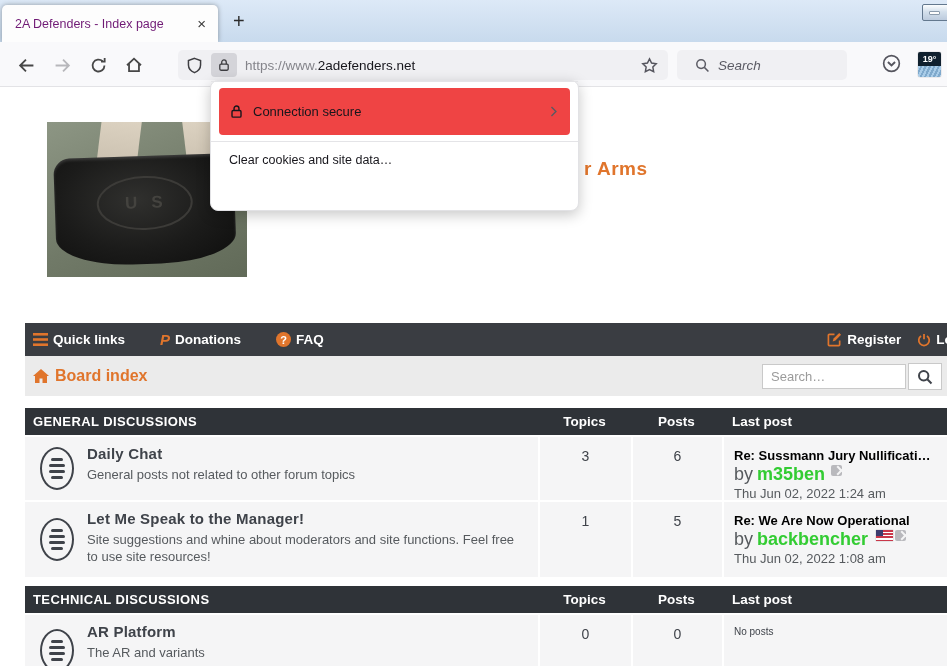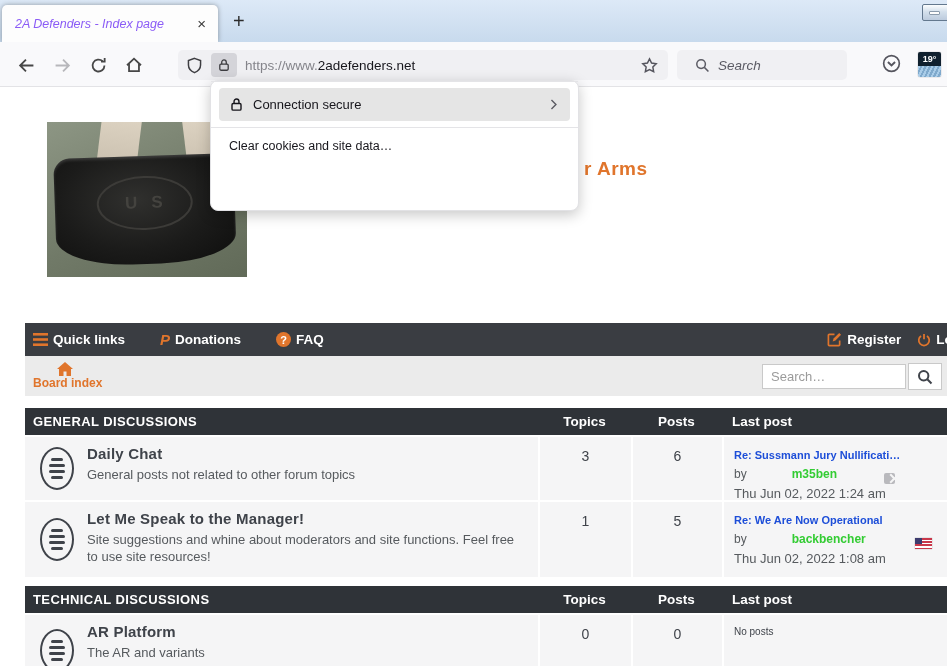--- a/index.html
+++ b/index.html
@@ -5,21 +5,21 @@
   * { margin:0; padding:0; box-sizing:border-box; }
   body { font-family:"Liberation Sans", sans-serif; background:#fff; }
   .screen { position:relative; width:947px; height:666px; overflow:hidden; background:#fff; }
 
   
   .titlebar { position:absolute; left:0; top:0; width:947px; height:42px;
     background:linear-gradient(#dde9f7,#c8daed); }
   .tab { position:absolute; left:2px; top:5px; width:216px; height:37px;
     background:#fdfdfd; border-radius:5px 5px 0 0; box-shadow:0 0 5px rgba(0,0,0,.35);
     display:flex; align-items:center; padding:0 8px 0 13px; }
-  .tab-title { font-size:12.5px; color:#8b5cf6; flex:1; white-space:nowrap; overflow:hidden;font-style:italic; }
+  .tab-title { font-size:12.5px; color:#701a75; flex:1; white-space:nowrap; overflow:hidden; }
   .tab-close { font-size:15px; color:#3b3b3b; padding:0 4px; cursor:default; }
   .newtab { position:absolute; left:233px; top:10px; font-size:20px; font-weight:400; color:#2c2c2c; }
   .win-min { position:absolute; left:922px; top:4px; width:32px; height:17px;
     border:1px solid #63788e; border-radius:2px;
     background:linear-gradient(#fbfdfe,#d4e0ec 45%,#bccbdd); display:flex; align-items:center; justify-content:flex-start; padding-left:6px; }
   .win-min .dash { width:11px; height:4px; background:#fdfdfd; border:1px solid #8a9aab; border-radius:1px; }
 
   
   .toolbar { position:absolute; left:0; top:42px; width:947px; height:45px;
     background:#f9f9fb; border-bottom:1px solid #e3e3e6; }
@@ -39,21 +39,21 @@
     box-shadow:0 0 1px rgba(0,0,0,.6); }
   .weather .temp { height:14px; background:#10202e; color:#fff; font-size:9px; font-weight:bold;
     display:flex; align-items:center; justify-content:center; }
   .weather .rain { height:11px; background:repeating-linear-gradient(115deg,#a9cce8 0 2px,#7fa9cc 2px 4px); }
 
   
   .popup { position:absolute; left:210px; top:80px; width:369px; height:131px; background:#ffffff;
     border:1px solid #e2e2e5; border-radius:8px; box-shadow:0 4px 14px rgba(0,0,0,.22); z-index:50; }
   .popup-title { text-align:center; font-size:12.5px; color:#17161c; padding:15px 10px 12px; }
   .popup hr { border:none; border-top:1px solid #e4e4e7; }
-  .secure-row { margin:6px 8px; height:33px; background:#e5e5e5; border-radius:4px;
+  .secure-row { margin:6px 8px; height:47px; background:#ef4444; border-radius:4px;
     display:flex; align-items:center; padding:0 10px; color:#17161c; }
   .secure-row .lbl { font-size:13px; margin-left:9px; flex:1; }
   .secure-row .chev { color:#5a5a62; display:flex; }
   .popup-clear { font-size:12.5px; color:#17161c; padding:11px 18px; }
 
   
   .logo { position:absolute; left:47px; top:122px; width:200px; height:155px;
     background:linear-gradient(155deg,#8d9684 0%,#717a68 55%,#616a58 100%); overflow:hidden; }
   .strap { position:absolute; top:-6px; width:40px; height:55px; background:linear-gradient(#ddd3c2,#c9bfae); }
   .strap.s1 { left:52px; transform:rotate(7deg); }
@@ -71,21 +71,21 @@
 
   
   .forum { position:absolute; left:25px; top:323px; width:922px; }
   .navbar { height:33px; background:#3a3d42; display:flex; align-items:center; padding:0 8px; position:relative; overflow:visible;gap:19px; }
   .nav-item { display:flex; align-items:center; margin-right:16px; color:#fff; font-weight:bold; font-size:13.5px; }
   .nav-item .ic { color:#e0752c; margin-right:5px; display:flex; }
   .navbar-right { position:absolute; right:-26px; top:0; height:33px; display:flex; align-items:center; }
   .navbar-right .nav-item { margin-right:0; margin-left:16px; }
 
   .crumbbar { height:40px; background:#ebebeb; display:flex; align-items:center; padding:0 8px; position:relative; }
-  .crumb { display:flex; align-items:center; color:#e0752c; font-weight:bold; font-size:12px;flex-direction:column; }
+  .crumb { display:flex; align-items:center; color:#e0752c; font-weight:bold; font-size:16px; }
   .crumb .ic { margin-right:6px; display:flex; }
   .forum-search { position:absolute; left:737px; top:8px; display:flex; }
   .forum-search input { width:144px; height:25px; border:1px solid #c9c9c9; background:#fff;
     font-size:13px; color:#555; padding:0 8px; font-family:"Liberation Sans",sans-serif; }
   .forum-search input::placeholder { color:#9b9b9b; }
   .forum-search button { width:34px; height:27px; margin-left:2px; border:1px solid #c9c9c9; background:#fff;
     display:flex; align-items:center; justify-content:center; color:#3f434a; margin-top:-1px; }
 
   .sect-gap { height:12px; }
   .sect-gap2 { height:8px; }
@@ -107,23 +107,23 @@
   .fellipse { width:34px; height:43px; border:2px solid #3f434a; border-radius:50%;
     display:flex; flex-direction:column; align-items:center; justify-content:center; gap:3px; background:#f5f5f6; }
   .fellipse i { display:block; height:3px; border-radius:2px; background:#3f434a; }
   .fellipse i:nth-child(1){ width:12px; } .fellipse i:nth-child(2){ width:16px; }
   .fellipse i:nth-child(3){ width:16px; } .fellipse i:nth-child(4){ width:12px; }
 
   .fmain-text { padding-top:8px; }
   .ftitle { font-size:15px; font-weight:bold; color:#3f434a; letter-spacing:.2px; }
   .fdesc { font-size:13px; color:#565a5e; margin-top:4px; line-height:17px; max-width:440px; }
 
-  .lp-title { font-size:11px; font-weight:bold; color:#1d4ed8; line-height:19px;
+  .lp-title { font-size:13px; font-weight:bold; color:#000000; line-height:19px;
     white-space:nowrap; overflow:hidden; }
-  .lp-by { font-size:12px; color:#565a5e; line-height:19px; display:flex; align-items:flex-end;gap:41px; }
+  .lp-by { font-size:18px; color:#565a5e; line-height:19px; display:flex; align-items:flex-start; }
   .lp-user { color:#33cc33; font-weight:bold; margin:0 4px; }
   .lp-time { font-size:13px; color:#565a5e; line-height:19px; }
   .lp-none { font-size:10px; color:#3f434a; padding-top:2px; }
   .extlink { display:inline-block; width:11px; height:11px; background:#b9b9bd; border-radius:2px; position:relative; margin-left:2px; }
   .extlink::after { content:""; position:absolute; left:2px; top:2px; width:5px; height:5px;
     border-top:2px solid #f5f5f6; border-right:2px solid #f5f5f6; transform:rotate(45deg) translate(1px,-1px); }
   .usflag { display:inline-block; width:17px; height:11px; margin-left:4px; position:relative;
     background:repeating-linear-gradient(#c9374a 0 1.6px,#fff 1.6px 3.2px); box-shadow:0 0 1px rgba(0,0,0,.4); }
   .usflag::after { content:""; position:absolute; left:0; top:0; width:7px; height:6px; background:#3c3b6e; }
 

